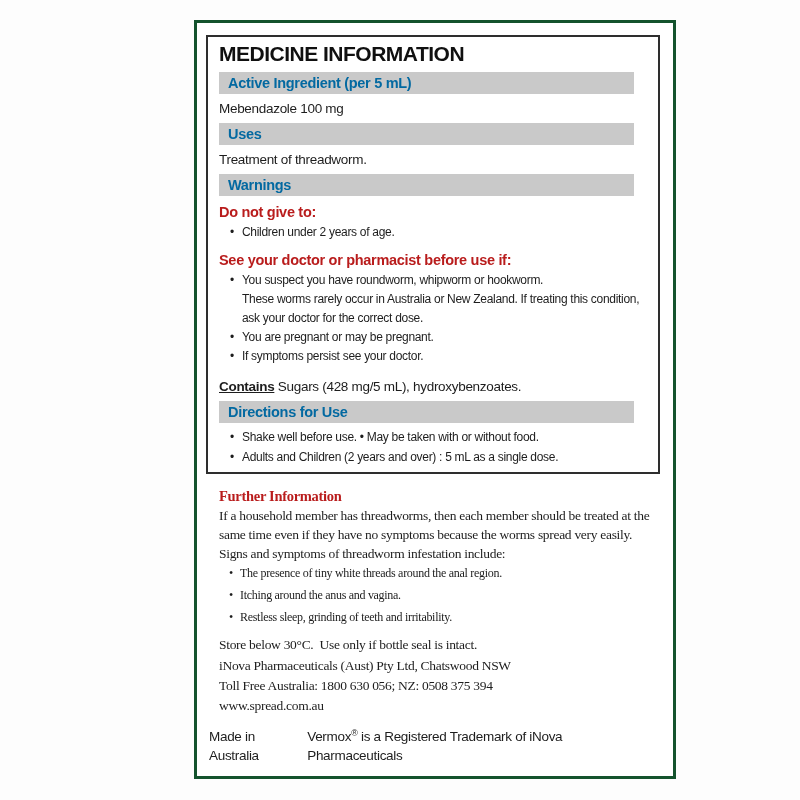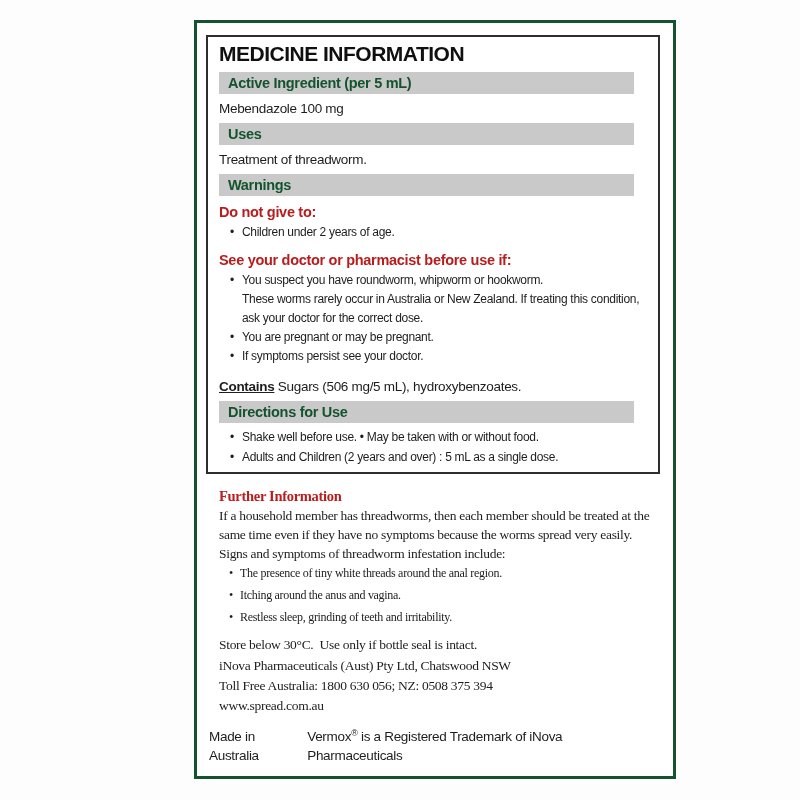--- a/index.html
+++ b/index.html
@@ -26,21 +26,21 @@
   .box-title {
     font-size:21px; font-weight:bold; letter-spacing:-0.5px;
     line-height:26px; margin-top:2px; color:#101010;
   }
   .bar {
     background:#c9c9c9;
     height:22px; line-height:22px;
     font-weight:bold; font-size:14.5px; letter-spacing:-0.3px;
     padding-left:9px;
     margin:5px 13px 5px 0;
-    color:#14532d;
+    color:#0369a1;
   }
   .txt { font-size:13.5px; line-height:19px; letter-spacing:-0.3px; }
   .subhead { font-size:14.5px; font-weight:bold; line-height:19px; letter-spacing:-0.3px; color:#b91c1c; }
   .bold { font-weight:bold;text-decoration:underline; }
   ul.bullets { list-style:none; margin-top:1px; }
   ul.bullets li {
     position:relative; padding-left:23px;
     font-size:12px; line-height:19px; letter-spacing:-0.3px;
   }
   ul.bullets li::before { content:"\2022"; position:absolute; left:11px; }
@@ -80,21 +80,21 @@
     <div class="subhead mt9">See your doctor or pharmacist before use if:</div>
     <ul class="bullets">
       <li>
         <div>You suspect you have roundworm, whipworm or hookworm.</div>
         <div>These worms rarely occur in Australia or New Zealand. If treating this condition, ask your doctor for the correct dose.</div>
       </li>
       <li>You are pregnant or may be pregnant.</li>
       <li>If symptoms persist see your doctor.</li>
     </ul>
 
-    <p class="txt mt11"><span class="bold">Contains</span><span> Sugars (506 mg/5 mL), hydroxybenzoates.</span></p>
+    <p class="txt mt11"><span class="bold">Contains</span><span> Sugars (428 mg/5 mL), hydroxybenzoates.</span></p>
 
     <div class="bar">Directions for Use</div>
     <ul class="bullets mt6">
       <li>Shake well before use. •  May be taken with or without food.</li>
       <li class="mt1">Adults and Children (2 years and over) : 5 mL as a single dose.</li>
     </ul>
   </div>
 
   <div class="further">
     <div class="subhead">Further Information</div>

